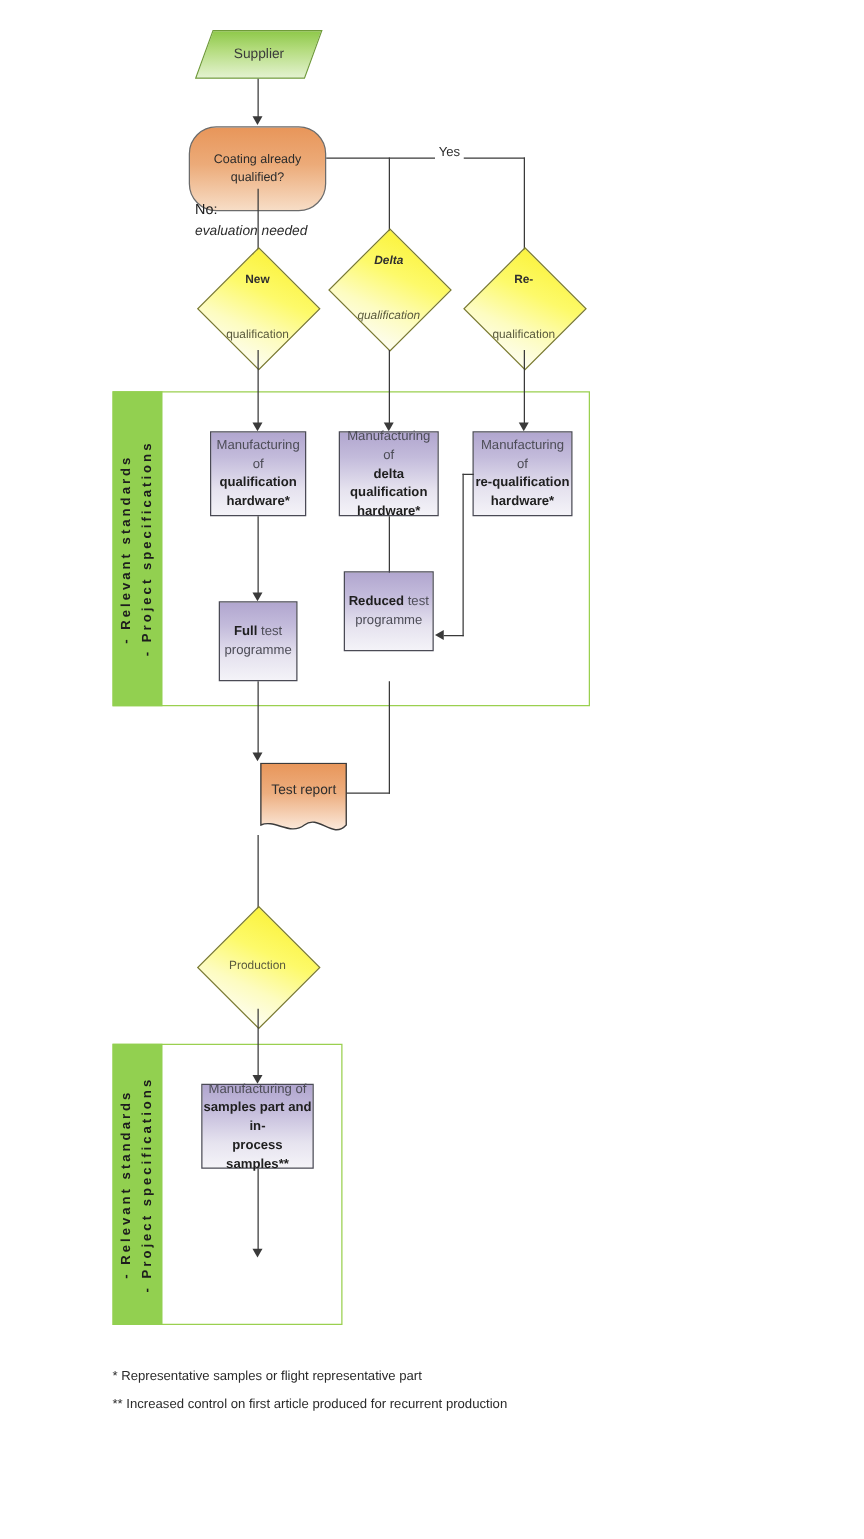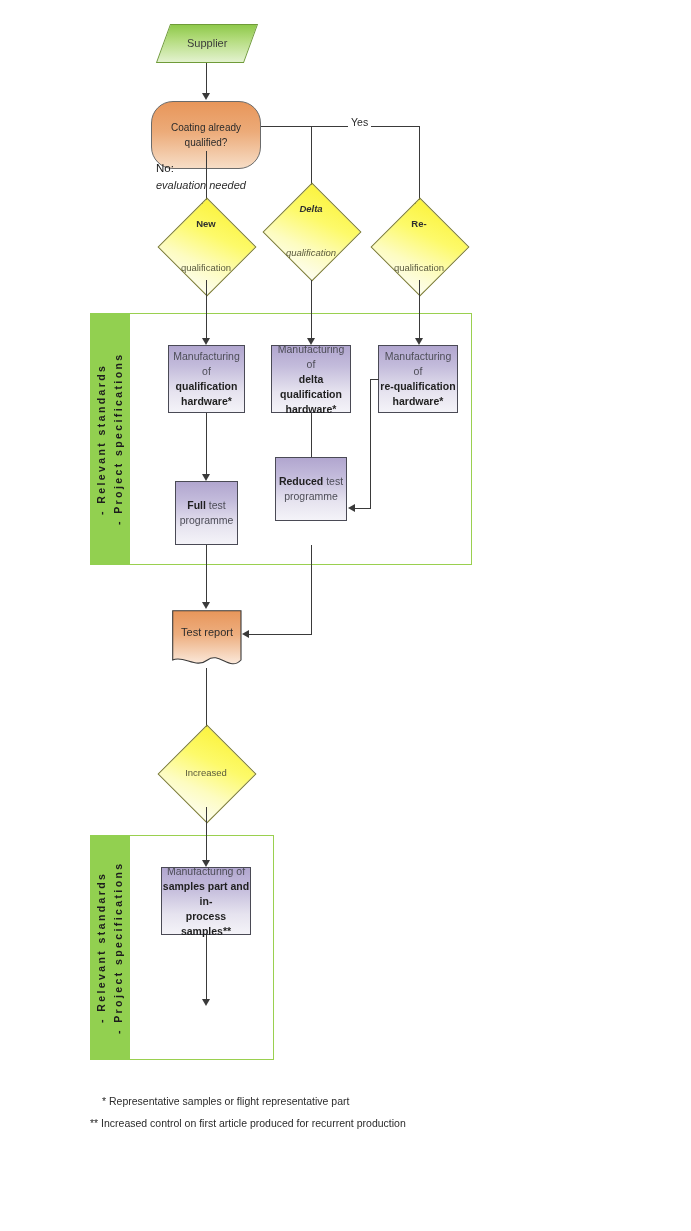--- a/index.html
+++ b/index.html
@@ -50,20 +50,21 @@
 
   .shape-process{
       background:linear-gradient(180deg,#b1a6cf 0%,#c3bbdb 30%,#e6e3ef 70%,#f4f3f8 100%);
       border:1px solid #4a4a55;
       flex-direction:column;
   }
   .shape-process .b{color:#1f1f1f;font-weight:bold;}
 
   .shape-document{
       position:absolute;
+      margin-left:36px;
   }
   .doc-label{position:absolute;left:0;top:0;width:100%;height:100%;
       display:flex;align-items:center;justify-content:center;
       font-size:11px;color:#2e2e2e;padding-bottom:14px;box-sizing:border-box;z-index:2;}
 
   
   .conn{position:absolute;background:#3a3a3a;}
   .v{width:1.3px;}
   .h{height:1.3px;}
   .arrow-down{position:absolute;width:0;height:0;
@@ -222,33 +223,33 @@
       <span>Test report</span>
     </div>
   </div>
 
   <div class="conn v" style="left:206px;top:668px;height:68px;"></div>
   <div class="arrow-down" style="left:202px;top:732px;"></div>
 
   <div class="diamond-wrap" style="left:172px;top:739px;width:68px;height:68px;">
     <div class="diamond"></div>
     <div class="diamond-lbl">
-      <span>Increased</span>
+      <span>Production</span>
     </div>
   </div>
 
   <div class="conn v" style="left:206px;top:807px;height:57px;"></div>
   <div class="arrow-down" style="left:202px;top:860px;"></div>
 
   <div class="node shape-process" style="left:161px;top:867px;width:90px;height:68px;">
     <span>Manufacturing of</span>
     <span class="b">samples part and in-</span>
     <span class="b">process samples**</span>
   </div>
 
   <div class="conn v" style="left:206px;top:935px;height:68px;"></div>
   <div class="arrow-down" style="left:202px;top:999px;"></div>
 
 
-  <div class="footnote" style="left:90px;top:1093px;margin-left:12px;">* Representative samples or flight representative part</div>
+  <div class="footnote" style="left:90px;top:1093px;">* Representative samples or flight representative part</div>
   <div class="footnote" style="left:90px;top:1115px;">** Increased control on first article produced for recurrent production</div>
 
 </div>
 
 </body></html>

